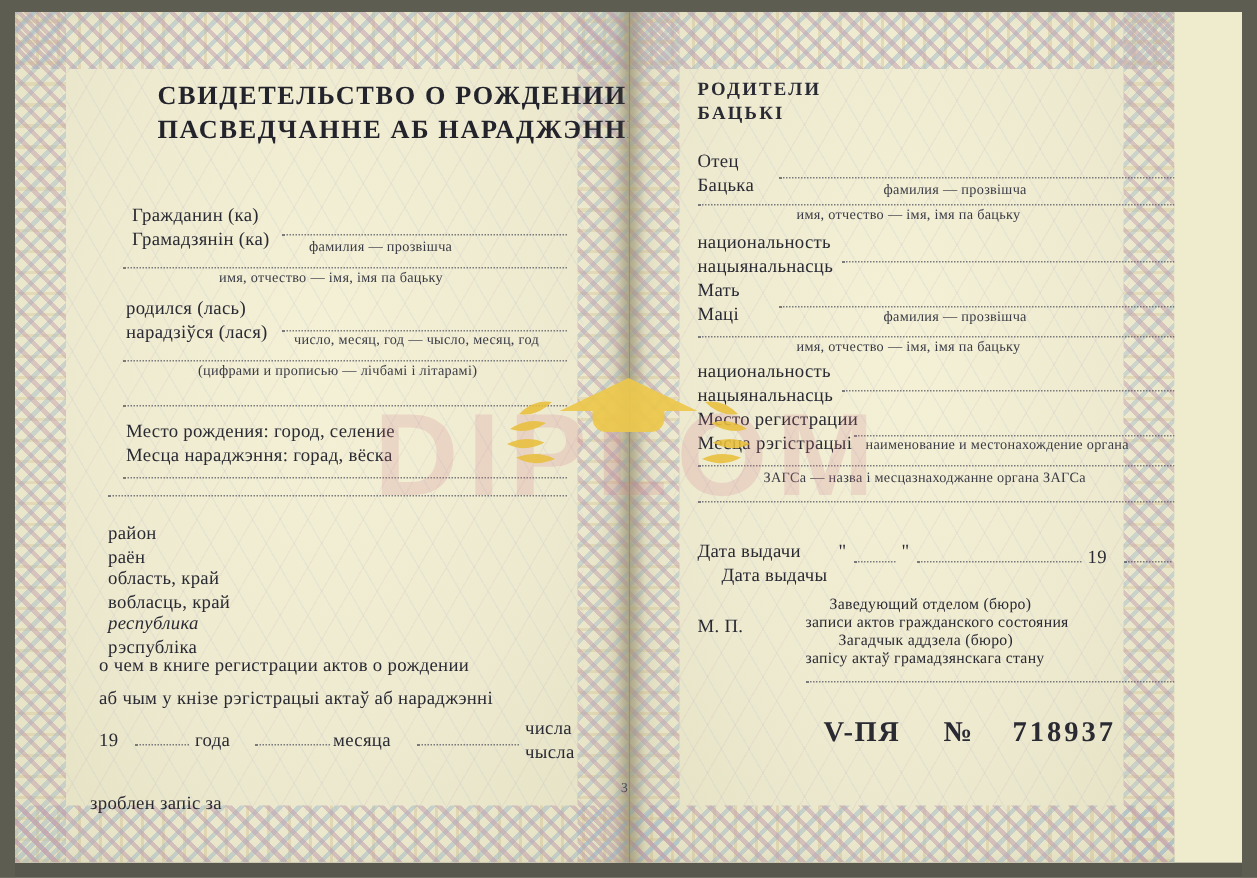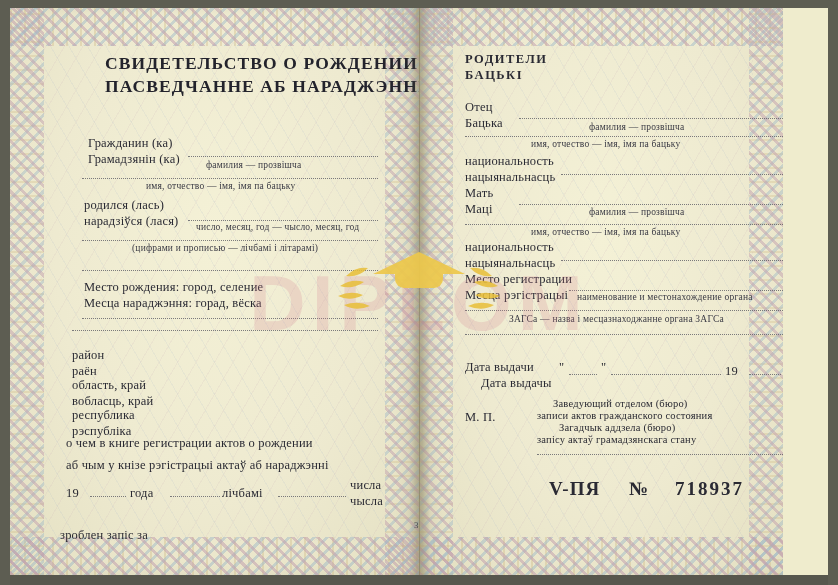--- a/index.html
+++ b/index.html
@@ -243,31 +243,31 @@
         <div class="t lbl" style="left:74px; top:272px;">Место рождения: город, селение</div>
         <div class="rule" style="left:72px; top:310px; width:296px;"></div>
 
         <div class="t lbl" style="left:62px; top:340px;">район</div>
         <div class="t lbl" style="left:62px; top:356px;">раён</div>
         <div class="rule" style="left:62px; top:322px; width:306px;"></div>
 
         <div class="t lbl" style="left:62px; top:370px;">область, край</div>
         <div class="t lbl" style="left:62px; top:386px;">вобласць, край</div>
 
-        <div class="t lbl" style="left:62px; top:400px;">республика</div>
+        <div class="t lbl" style="left:62px; top:400px;font-style:italic;">республика</div>
         <div class="t lbl" style="left:62px; top:416px;">рэспубліка</div>
 
         <div class="t lbl" style="left:56px; top:428px;">о чем в книге регистрации актов о рождении</div>
         <div class="t lbl" style="left:56px; top:450px;">аб чым у кнізе рэгістрацыі актаў аб нараджэнні</div>
 
         <div class="t lbl" style="left:56px; top:478px;">19</div>
         <div class="rule" style="left:80px; top:488px; width:36px;"></div>
         <div class="t lbl" style="left:120px; top:478px;">года</div>
         <div class="rule" style="left:160px; top:488px; width:50px;"></div>
-        <div class="t lbl" style="left:212px; top:478px;">лічбамі</div>
+        <div class="t lbl" style="left:212px; top:478px;">месяца</div>
         <div class="rule" style="left:268px; top:488px; width:68px;"></div>
         <div class="t lbl" style="left:340px; top:470px;">числа</div>
         <div class="t lbl" style="left:340px; top:486px;">чысла</div>
 
         <div class="t lbl" style="left:50px; top:520px;">зроблен запіс за</div>
       </div>
     </div>
 
     <div class="page-half right-half">
       <div class="guilloche">

